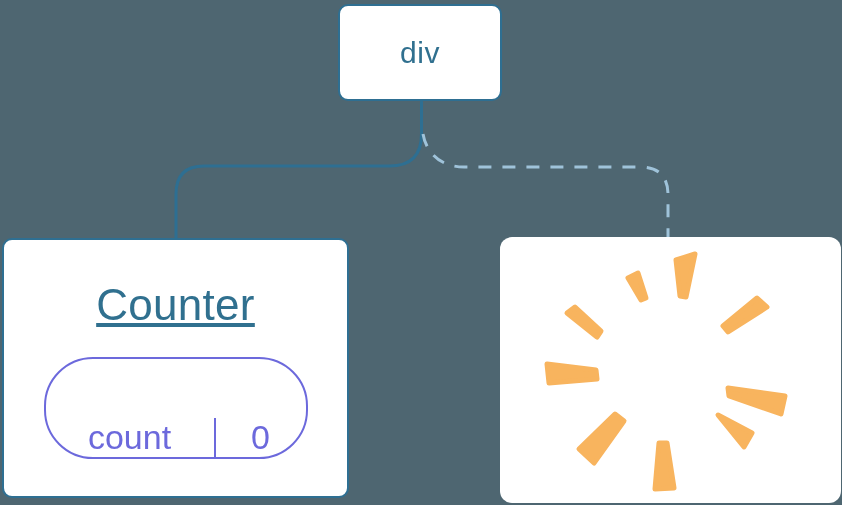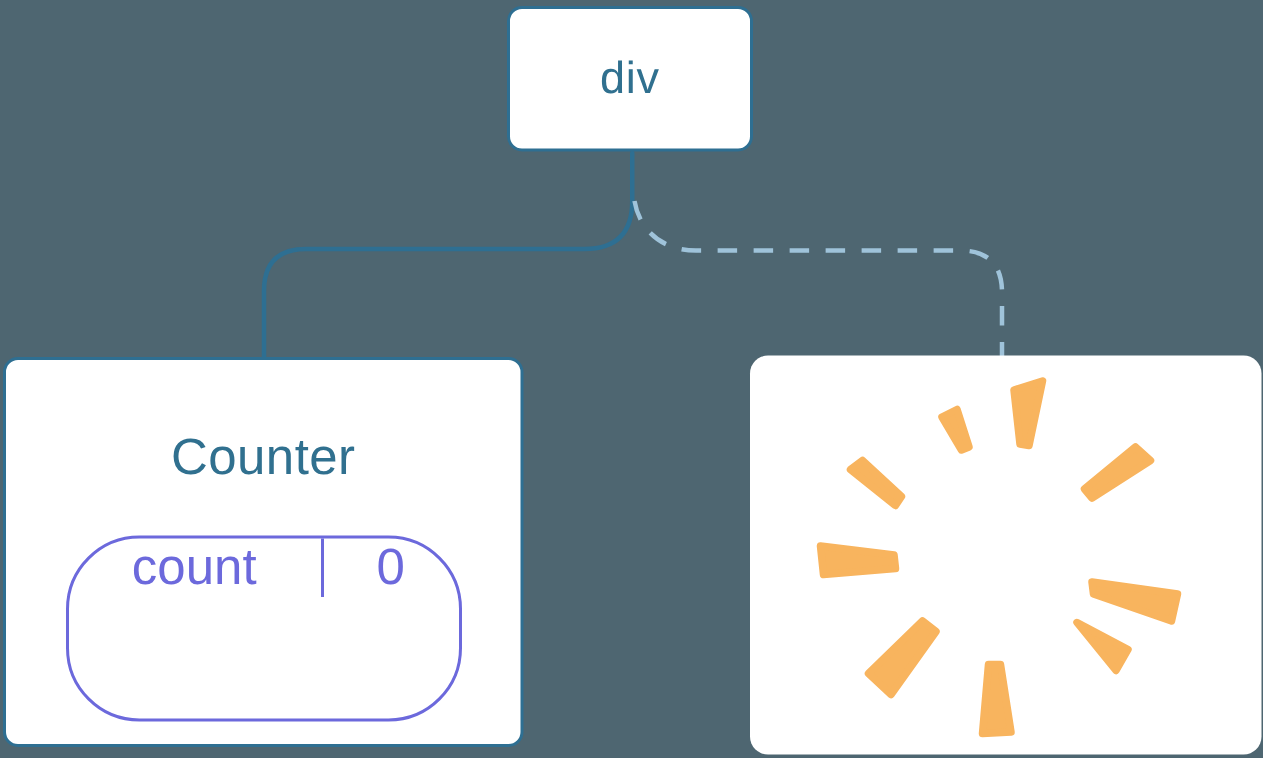--- a/index.html
+++ b/index.html
@@ -47,29 +47,29 @@
   .node-root .node-label{
     font-size:30px;color:var(--node-text);letter-spacing:.5px;
   }
   .node-counter{
     left:2px;top:238px;width:347px;height:260px;
     border:2px solid var(--node-border);
     display:flex;flex-direction:column;align-items:center;
     padding-top:44px;
   }
   .counter-title{
-    font-size:34px;line-height:42px;color:var(--node-text);
-    font-weight:500;letter-spacing:.3px;
+    font-size:44px;line-height:42px;color:var(--node-text);
+    font-weight:500;letter-spacing:.3px;text-decoration:underline;
   }
   .state-pill{
     margin-top:31px;
-    width:264px;height:124px;
+    width:264px;height:102px;
     border:2px solid var(--state-accent);
     border-radius:49px;
-    display:flex;align-items:flex-start;
+    display:flex;align-items:flex-end;
     color:var(--state-accent);
     font-size:34px;
     background:var(--node-background);
   }
   .state-key-cell{
     flex:0 0 170px;
     display:flex;align-items:center;justify-content:center;
     border-right:2px solid var(--state-accent);
   }
   .state-value-cell{

